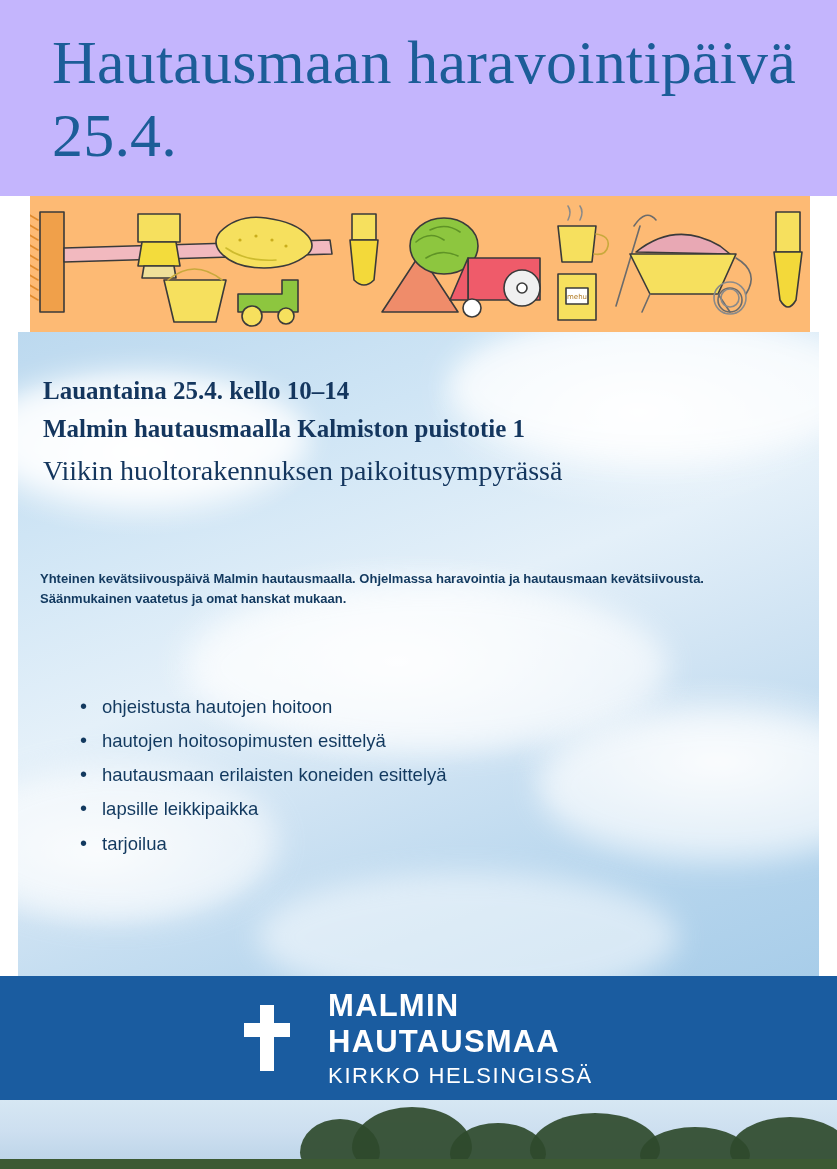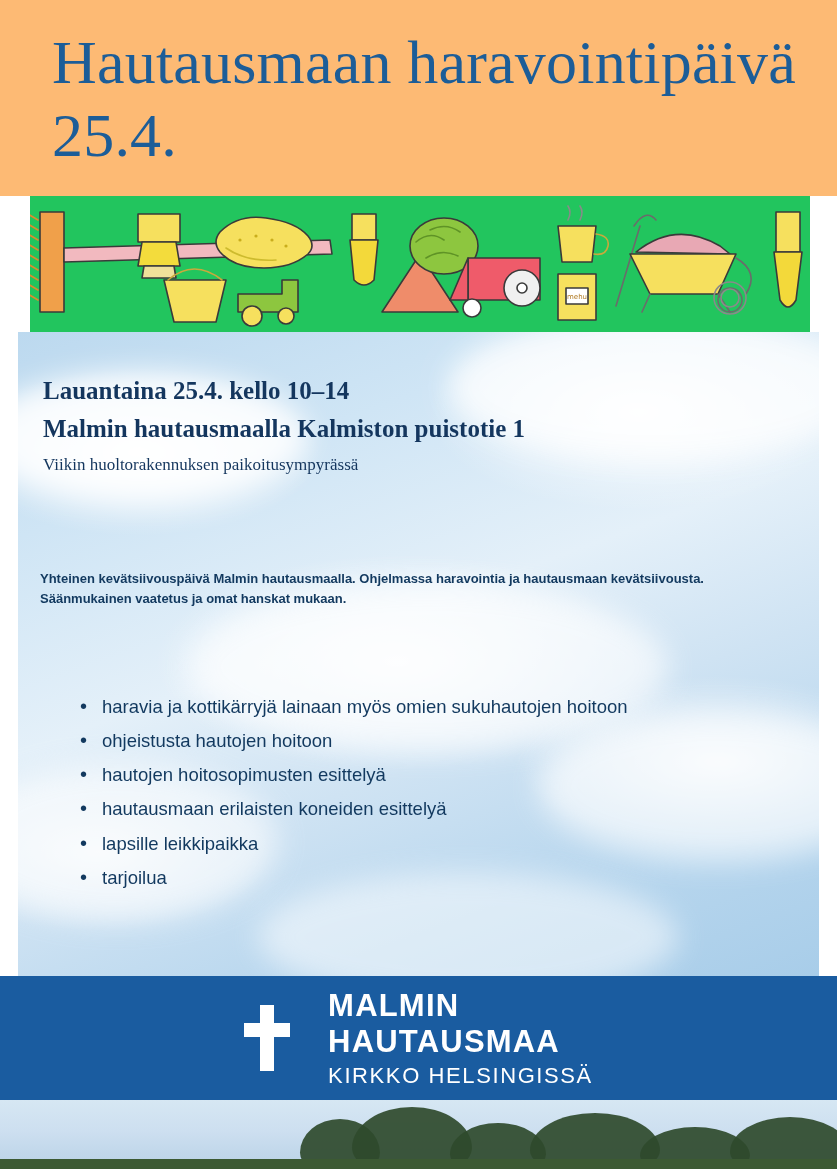--- a/index.html
+++ b/index.html
@@ -20,42 +20,42 @@
     inset: 0;
     background: #ffffff;
   }
 
   
   .title-area {
     position: absolute;
     left: 0; top: 0;
     width: 837px;
     height: 196px;
-    background: #fdba74;
+    background: #c4b5fd;
   }
   .title {
     position: absolute;
     left: 52px;
     top: 26px;
     width: 760px;
     font-family: "Liberation Serif", serif;
     font-size: 62px;
     line-height: 1.18;
     color: #1c5d98;
     letter-spacing: 0.2px;
   }
 
   
   .illo-strip {
     position: absolute;
     left: 30px;
     top: 196px;
     width: 780px;
     height: 136px;
-    background: #22c55e;
+    background: #fdba74;
   }
   .illo-strip svg { display: block; }
 
   
   .sky {
     position: absolute;
     left: 18px;
     top: 332px;
     width: 801px;
     height: 644px;
@@ -98,21 +98,21 @@
     color: #14365e;
     white-space: nowrap;
   }
   .heading-1 { top: 35px; }
   .heading-2 { top: 73px; }
   .heading-3 {
     position: absolute;
     left: 25px;
     top: 113px;
     font-family: "Liberation Serif", serif;
-    font-size: 17px;
+    font-size: 28px;
     color: #14365e;
     white-space: nowrap;
   }
 
   .body-text {
     position: absolute;
     left: 22px;
     top: 227px;
     width: 690px;
     font-family: "Liberation Sans", sans-serif;
@@ -347,21 +347,20 @@
     <div class="cloud c6"></div>
 
     <div class="content">
       <div class="heading-1">Lauantaina 25.4. kello 10–14</div>
       <div class="heading-2">Malmin hautausmaalla Kalmiston puistotie 1</div>
       <div class="heading-3">Viikin huoltorakennuksen paikoitusympyrässä</div>
 
       <div class="body-text">Yhteinen kevätsiivouspäivä Malmin hautausmaalla. Ohjelmassa haravointia ja hautausmaan kevätsiivousta. Säänmukainen vaatetus ja omat hanskat mukaan.</div>
 
       <ul class="bullets">
-        <li>haravia ja kottikärryjä lainaan myös omien sukuhautojen hoitoon</li>
         <li>ohjeistusta hautojen hoitoon</li>
         <li>hautojen hoitosopimusten esittelyä</li>
         <li>hautausmaan erilaisten koneiden esittelyä</li>
         <li>lapsille leikkipaikka</li>
         <li>tarjoilua</li>
       </ul>
 
     </div>
   </div>
 

